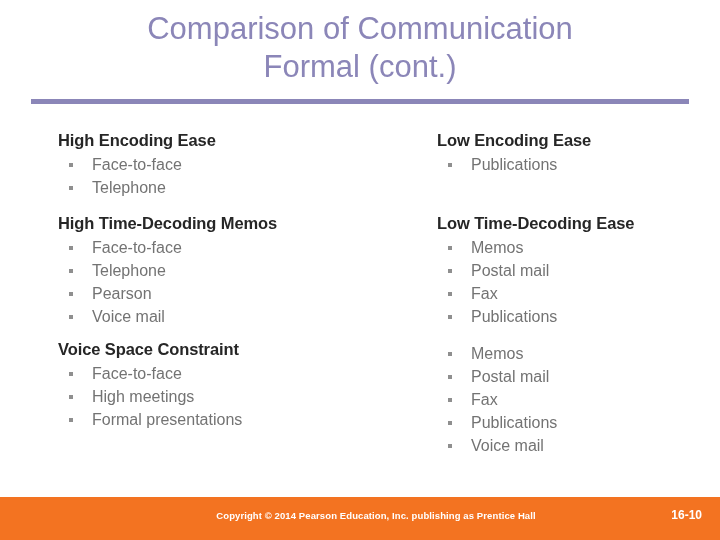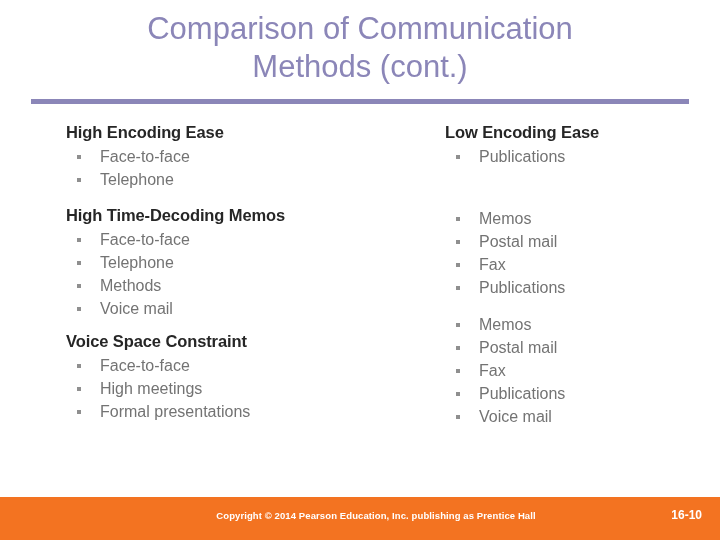--- a/index.html
+++ b/index.html
@@ -53,22 +53,21 @@
   
   #body-area {
     position: absolute;
     left: 0;
     top: 122px;
     width: 720px;
     height: 370px;
   }
   .column {
     position: absolute;
-    top: 0;
-    margin-left: 8px;
+    top: 8px;
   }
   #column-left  { left: 58px;  width: 350px; }
   #column-right { left: 437px; width: 270px; }
 
   .group { margin-bottom: 0; }
 
   .group-heading {
     font-family: "Liberation Sans", sans-serif;
     font-size: 16.5px;
     font-weight: bold;
@@ -140,21 +139,21 @@
     color: #ffffff;
   }
 </style>
 </head>
 <body>
 
 <div id="slide">
 
   <div id="title-block">
     <div id="slide-title">Comparison of Communication
-Methods (cont.)</div>
+Formal (cont.)</div>
   </div>
 
   <div id="title-rule"></div>
 
   <div id="body-area">
 
     <div class="column" id="column-left">
 
       <div class="group">
         <div class="group-heading">High Encoding Ease</div>
@@ -164,21 +163,21 @@
         </ul>
       </div>
 
       <div class="gap-a"></div>
 
       <div class="group">
         <div class="group-heading">High Time-Decoding Memos</div>
         <ul class="bullets">
           <li><span class="bullet-dot"></span><span>Face-to-face</span></li>
           <li><span class="bullet-dot"></span><span>Telephone</span></li>
-          <li><span class="bullet-dot"></span><span>Methods</span></li>
+          <li><span class="bullet-dot"></span><span>Pearson</span></li>
           <li><span class="bullet-dot"></span><span>Voice mail</span></li>
         </ul>
       </div>
 
       <div class="gap-b"></div>
 
       <div class="group">
         <div class="group-heading">Voice Space Constraint</div>
         <ul class="bullets">
           <li><span class="bullet-dot"></span><span>Face-to-face</span></li>
@@ -194,20 +193,21 @@
       <div class="group">
         <div class="group-heading">Low Encoding Ease</div>
         <ul class="bullets">
           <li><span class="bullet-dot"></span><span>Publications</span></li>
         </ul>
       </div>
 
       <div class="gap-r1"></div>
 
       <div class="group">
+        <div class="group-heading">Low Time-Decoding Ease</div>
         <ul class="bullets">
           <li><span class="bullet-dot"></span><span>Memos</span></li>
           <li><span class="bullet-dot"></span><span>Postal mail</span></li>
           <li><span class="bullet-dot"></span><span>Fax</span></li>
           <li><span class="bullet-dot"></span><span>Publications</span></li>
         </ul>
       </div>
 
       <div class="gap-r2"></div>
 

